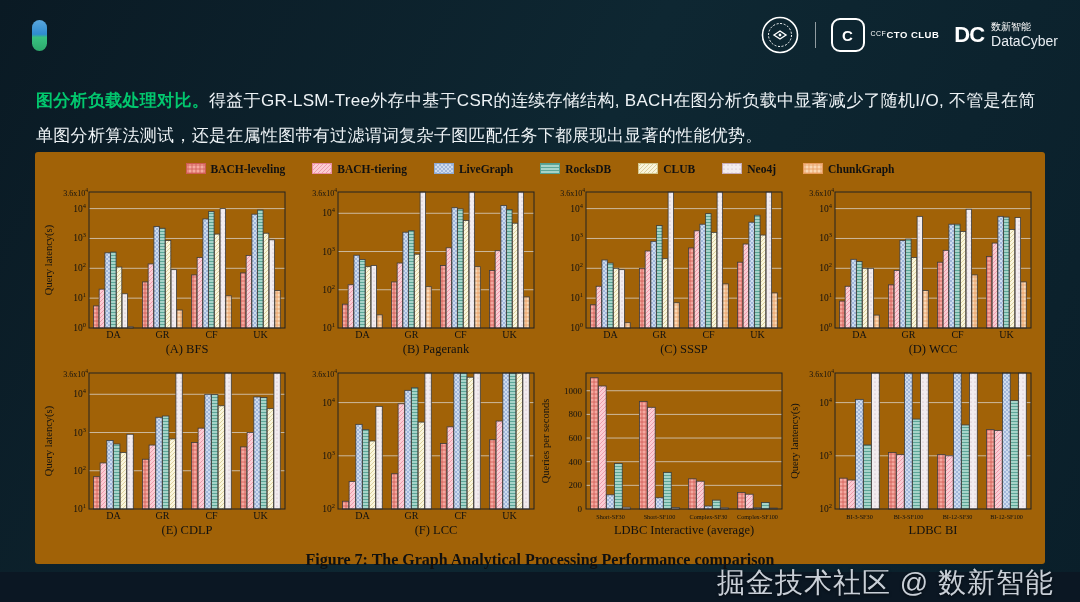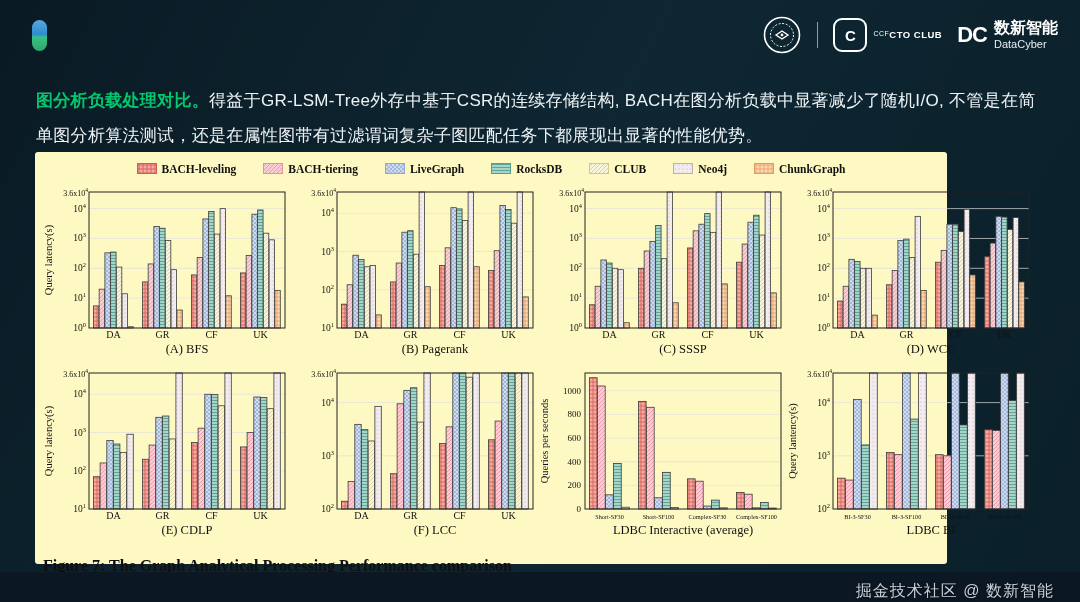--- a/index.html
+++ b/index.html
@@ -15,32 +15,32 @@
   .logos{margin-left:auto;display:flex;align-items:center;gap:15px;color:#fff;}
   .logo-divider{width:1px;height:26px;background:rgba(255,255,255,.55);}
   .ctoclub{display:flex;align-items:center;gap:6px;}
   .cto-badge{width:30px;height:30px;border:2.5px solid #fff;border-radius:9px;display:flex;align-items:center;justify-content:center;font-weight:bold;font-size:15px;}
   .cto-text{display:flex;flex-direction:row;line-height:1.05;}
   .cto-text .s1{font-size:7px;letter-spacing:.5px;}
   .cto-text .s2{font-size:9.5px;font-weight:bold;letter-spacing:.5px;}
   .dclogo{display:flex;align-items:center;gap:7px;}
   .dc-mark{font-size:22px;font-weight:700;letter-spacing:-1px;}
   .dc-text{display:flex;flex-direction:column;line-height:1.15;}
-  .dc-text .cn{font-size:16px;font-weight:bold;}
-  .dc-text .en{font-size:11px;color:#e8edf2;}
+  .dc-text .cn{font-size:10px;font-weight:normal;}
+  .dc-text .en{font-size:14px;color:#e8edf2;}
   .desc{position:absolute;left:36px;top:84px;right:28px;font-size:17px;line-height:2.05;color:#eef3f6;letter-spacing:.3px;}
   .desc .hl{color:#02c76e;font-weight:bold;}
-  .figure{position:absolute;left:35px;top:152px;width:912px;height:412px;background:#fef9c3;border-radius:3px;box-sizing:border-box;padding:5px 8px 0;}
+  .figure{position:absolute;left:35px;top:152px;width:1010px;height:412px;background:#a16207;border-radius:3px;box-sizing:border-box;padding:5px 8px 0;}
   .legend{display:flex;justify-content:center;align-items:center;gap:27px;height:21px;margin-top:1px;}
   .legend-item{display:flex;align-items:center;gap:5px;font-family:"Liberation Serif",serif;font-weight:bold;font-size:11.5px;color:#111;}
   .charts{display:grid;grid-template-columns:repeat(4,1fr);}
   .cell{margin:0;padding:0;}
-  .caption{text-align:left;font-family:"Liberation Serif",serif;font-weight:bold;font-size:16px;color:#101010;margin-top:16px;}
+  .caption{text-align:center;font-family:"Liberation Serif",serif;font-weight:bold;font-size:16px;color:#101010;margin-top:10px;}
   .footer-bar{position:absolute;left:0;bottom:0;width:1080px;height:30px;background:#0b1723;}
-  .watermark{position:absolute;right:26px;bottom:0px;font-size:16px;color:#c9cfd7;letter-spacing:1px;text-shadow:0 1px 3px rgba(0,0,0,.6);z-index:5;}
+  .watermark{position:absolute;right:26px;bottom:0px;font-size:28px;color:#c9cfd7;letter-spacing:1px;text-shadow:0 1px 3px rgba(0,0,0,.6);z-index:5;}
   svg text{font-family:"Liberation Serif",serif;fill:#111;}
 </style>
 </head>
 <body>
 
 <svg width="0" height="0" style="position:absolute">
     <defs id="hatch-defs">
       <pattern id="pat-leveling" width="4" height="4" patternUnits="userSpaceOnUse">
         <rect x="0" y="0" width="4" height="4" fill="#F5A9A0"></rect>
         <path d="M0 2H4M2 0V4" stroke="#CF5B52" stroke-width="0.8" fill="none"></path>

